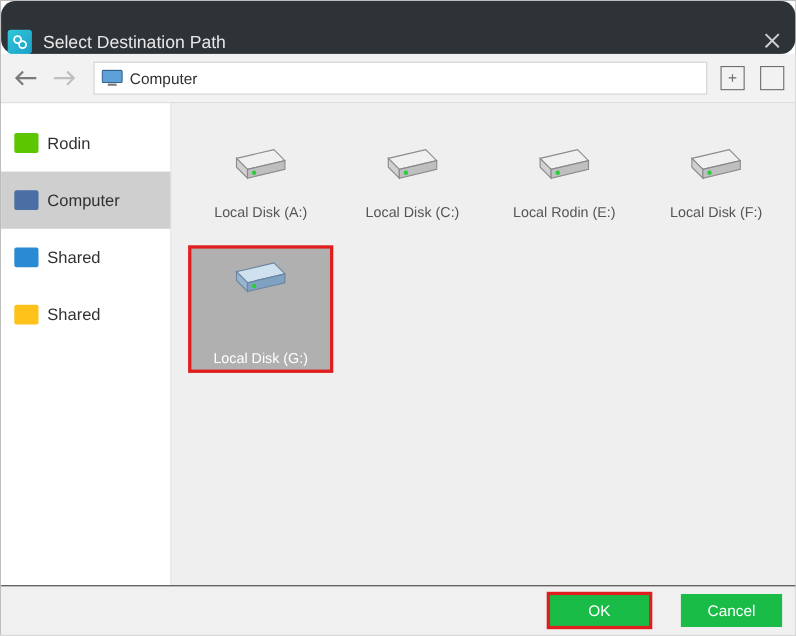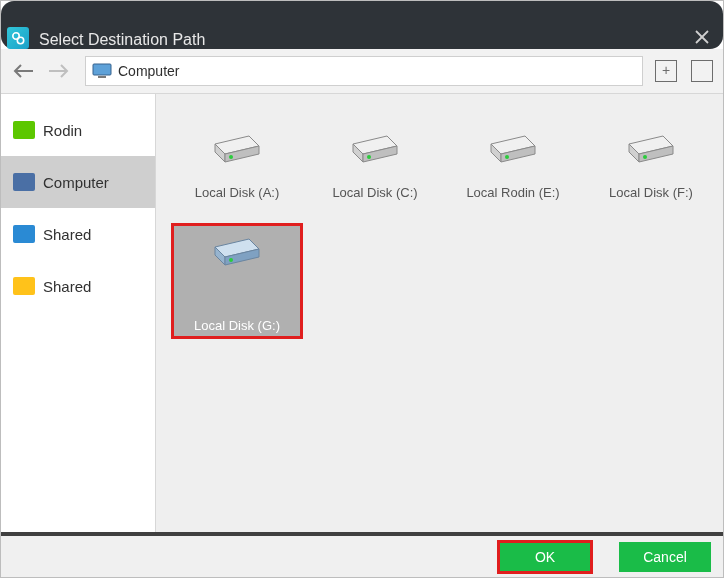--- a/index.html
+++ b/index.html
@@ -42,21 +42,21 @@
 
   .content { flex:1; background:#efefef; padding:12px 0 0 0; overflow:auto; }
   .drive-grid { display:flex; flex-wrap:wrap; padding-left:12px; }
   .drive-item { width:130px; height:114px; margin:0 4px 4px 4px; display:flex; flex-direction:column; align-items:center; justify-content:center; cursor:pointer; }
   .drive-item.selected { background:#b0b0b0; outline:3px solid #e01e1e; outline-offset:-2px; }
   .drive-svg { width:60px; height:45px; }
   .drive-label { margin-top:14px; font-size:13px; color:#555; }
   .drive-item.selected .drive-label { color:#ffffff;margin-top:44px; }
 
   
-  .footer { height:45px; background:#f0f0f0; border-top:4px solid #404040; display:flex; align-items:center; justify-content:flex-end; padding:0 12px; gap:10px; }
+  .footer { height:45px; background:#f0f0f0; border-top:1px solid #404040; display:flex; align-items:center; justify-content:flex-end; padding:0 12px; gap:10px; }
   .btn { width:92px; height:30px; color:#fff; font-size:14px; border:none; cursor:pointer; display:flex; align-items:center; justify-content:center; }
   .btn-ok { background:#1abc48; outline:3px solid #e01e1e; outline-offset:-1px; }
   .btn-cancel { background:#1abc48;margin-left:18px; }
 
   
   .mon-svg { width:20px; height:16px; }
 </style>
 </head>
 <body>
 

